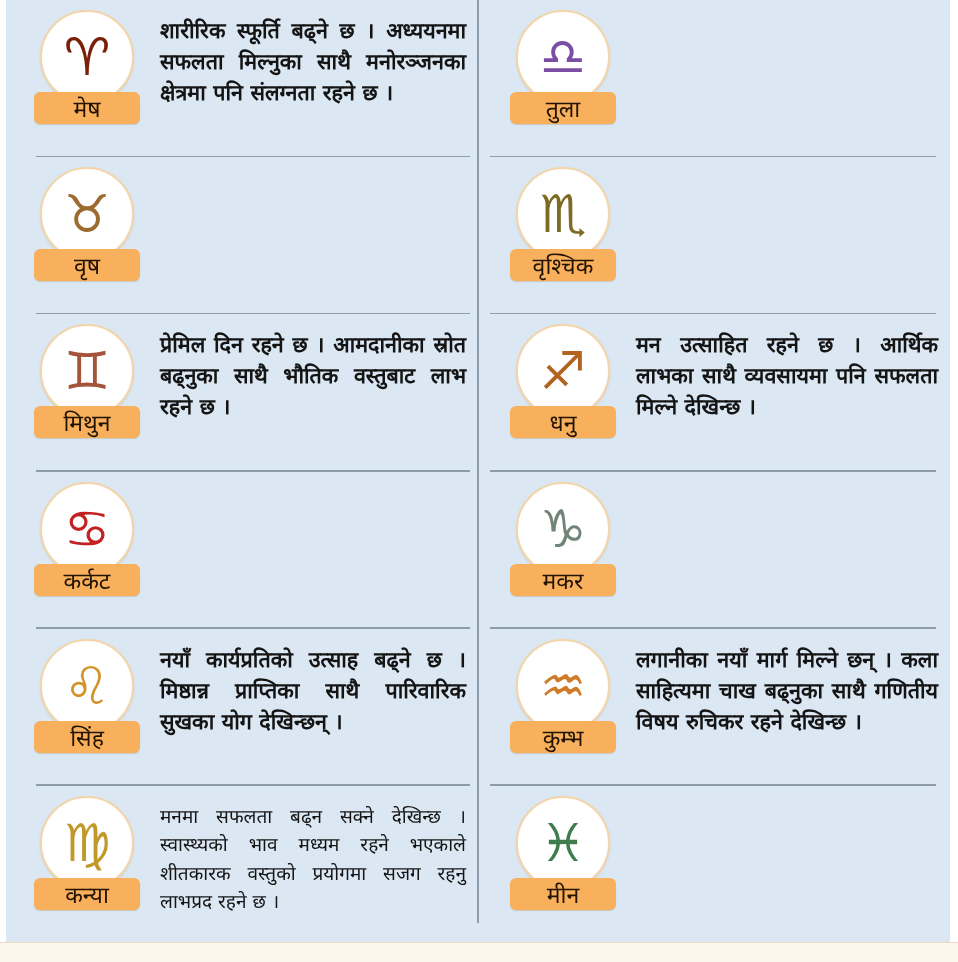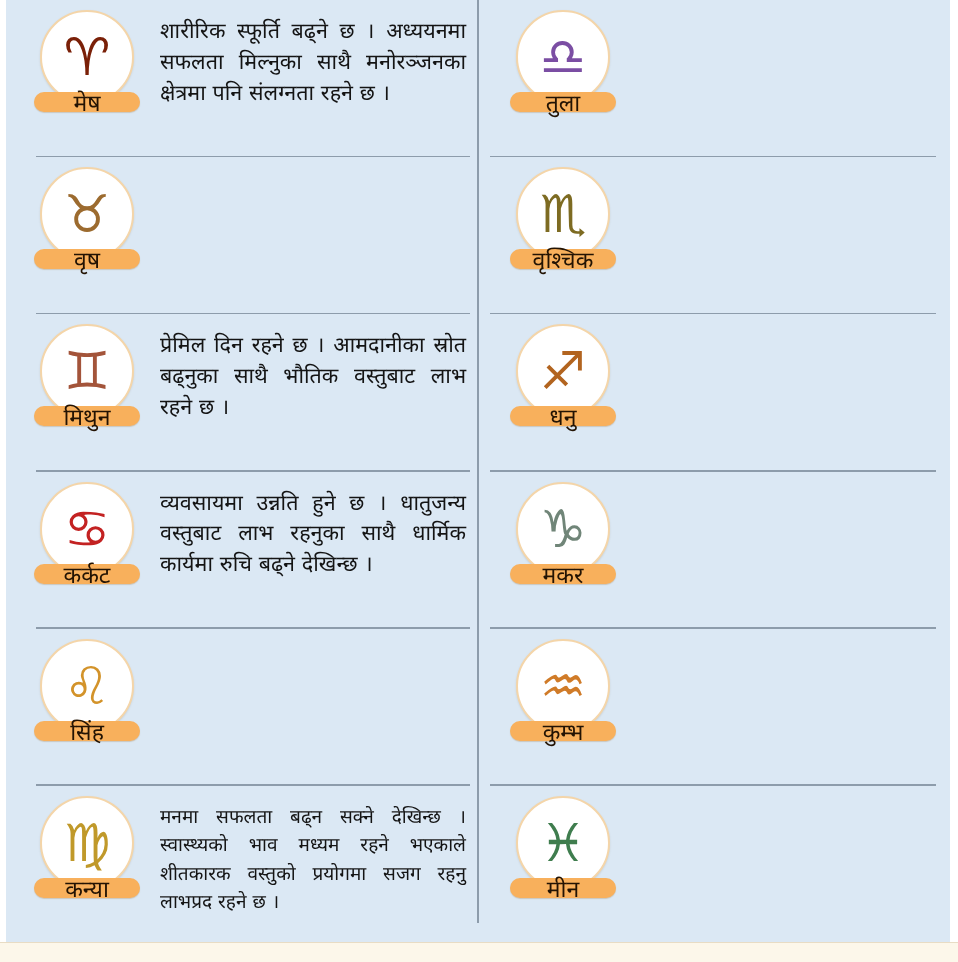--- a/index.html
+++ b/index.html
@@ -84,41 +84,41 @@
     box-shadow: 0 1px 2px rgba(120,100,60,0.18);
   }
   .sign-glyph {
     font-size: 52px;
     line-height: 1;
     font-weight: bold;
   }
   .sign-badge {
     margin-top: -12px;
     width: 106px;
-    height: 20px;
+    height: 32px;
     background: #f8b05c;
-    border-radius: 14px;
+    border-radius: 6px;
     display: flex;
     align-items: center;
     justify-content: center;
     font-size: 23px;
     color: #231303;
     z-index: 2;
     box-shadow: 0 1px 1px rgba(150,100,30,0.25);
   }
   .desc {
     flex: 1;
     margin-top: 8px;
     padding-left: 14px;
     padding-right: 2px;
     font-size: 21.5px;
     line-height: 1.44;
     color: #141414;
     text-align: justify;
-    font-weight: 400;
+    font-weight: 700;
   }
   .desc.condensed {
     font-size: 19px;
     line-height: 1.5;
     font-weight: 400;
   }
 </style>
 </head>
 <body>
 
@@ -154,30 +154,30 @@
       <div class="desc">प्रेमिल दिन रहने छ । आमदानीका स्रोत बढ्नुका साथै भौतिक वस्तुबाट लाभ रहने छ ।</div>
     </div>
 
     <div class="cell has-sep">
       <div class="sign-block">
         <div class="sign-circle">
           <span class="sign-glyph" style="color: rgb(195, 34, 34);">♋</span>
         </div>
         <div class="sign-badge">कर्कट</div>
       </div>
-      <div class="desc">व्यवसायमा उन्नति हुने छ । धातुजन्य वस्तुबाट लाभ रहनुका साथै धार्मिक कार्यमा रुचि बढ्ने देखिन्छ ।</div>
     </div>
 
     <div class="cell has-sep">
       <div class="sign-block">
         <div class="sign-circle">
           <span class="sign-glyph" style="color: rgb(211, 147, 42);">♌</span>
         </div>
         <div class="sign-badge">सिंह</div>
       </div>
+      <div class="desc">नयाँ कार्यप्रतिको उत्साह बढ्ने छ । मिष्ठान्न प्राप्तिका साथै पारिवारिक सुखका योग देखिन्छन् ।</div>
     </div>
 
     <div class="cell">
       <div class="sign-block">
         <div class="sign-circle">
           <span class="sign-glyph" style="color: rgb(192, 153, 42);">♍</span>
         </div>
         <div class="sign-badge">कन्या</div>
       </div>
       <div class="desc condensed">मनमा सफलता बढ्न सक्ने देखिन्छ । स्वास्थ्यको भाव मध्यम रहने भएकाले शीतकारक वस्तुको प्रयोगमा सजग रहनु लाभप्रद रहने छ ।</div>
@@ -201,38 +201,40 @@
       </div>
     </div>
 
     <div class="cell right-col has-sep">
       <div class="sign-block">
         <div class="sign-circle">
           <span class="sign-glyph" style="color: rgb(178, 100, 31);">♐</span>
         </div>
         <div class="sign-badge">धनु</div>
       </div>
+      <div class="desc">मन उत्साहित रहने छ । आर्थिक लाभका साथै व्यवसायमा पनि सफलता मिल्ने देखिन्छ ।</div>
     </div>
 
     <div class="cell right-col has-sep">
       <div class="sign-block">
         <div class="sign-circle">
           <span class="sign-glyph" style="color: rgb(112, 133, 120);">♑</span>
         </div>
         <div class="sign-badge">मकर</div>
       </div>
     </div>
 
     <div class="cell right-col has-sep">
       <div class="sign-block">
         <div class="sign-circle">
           <span class="sign-glyph" style="color: rgb(208, 123, 40);">♒</span>
         </div>
         <div class="sign-badge">कुम्भ</div>
       </div>
+      <div class="desc">लगानीका नयाँ मार्ग मिल्ने छन् । कला साहित्यमा चाख बढ्नुका साथै गणितीय विषय रुचिकर रहने देखिन्छ ।</div>
     </div>
 
     <div class="cell right-col">
       <div class="sign-block">
         <div class="sign-circle">
           <span class="sign-glyph" style="color: rgb(63, 125, 78);">♓</span>
         </div>
         <div class="sign-badge">मीन</div>
       </div>
     </div>

